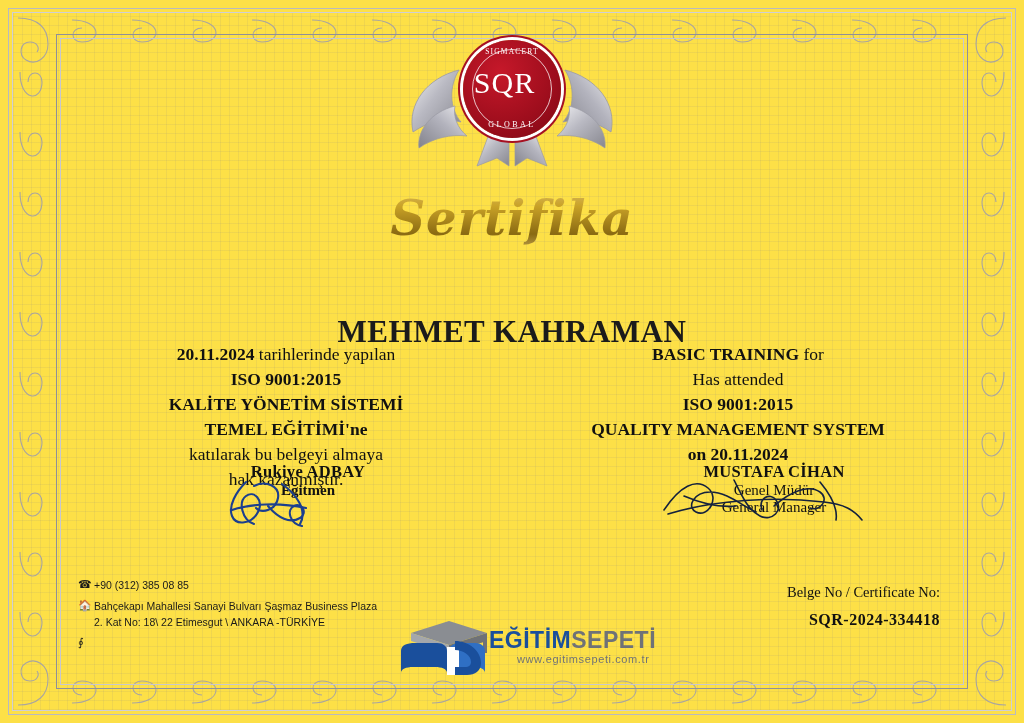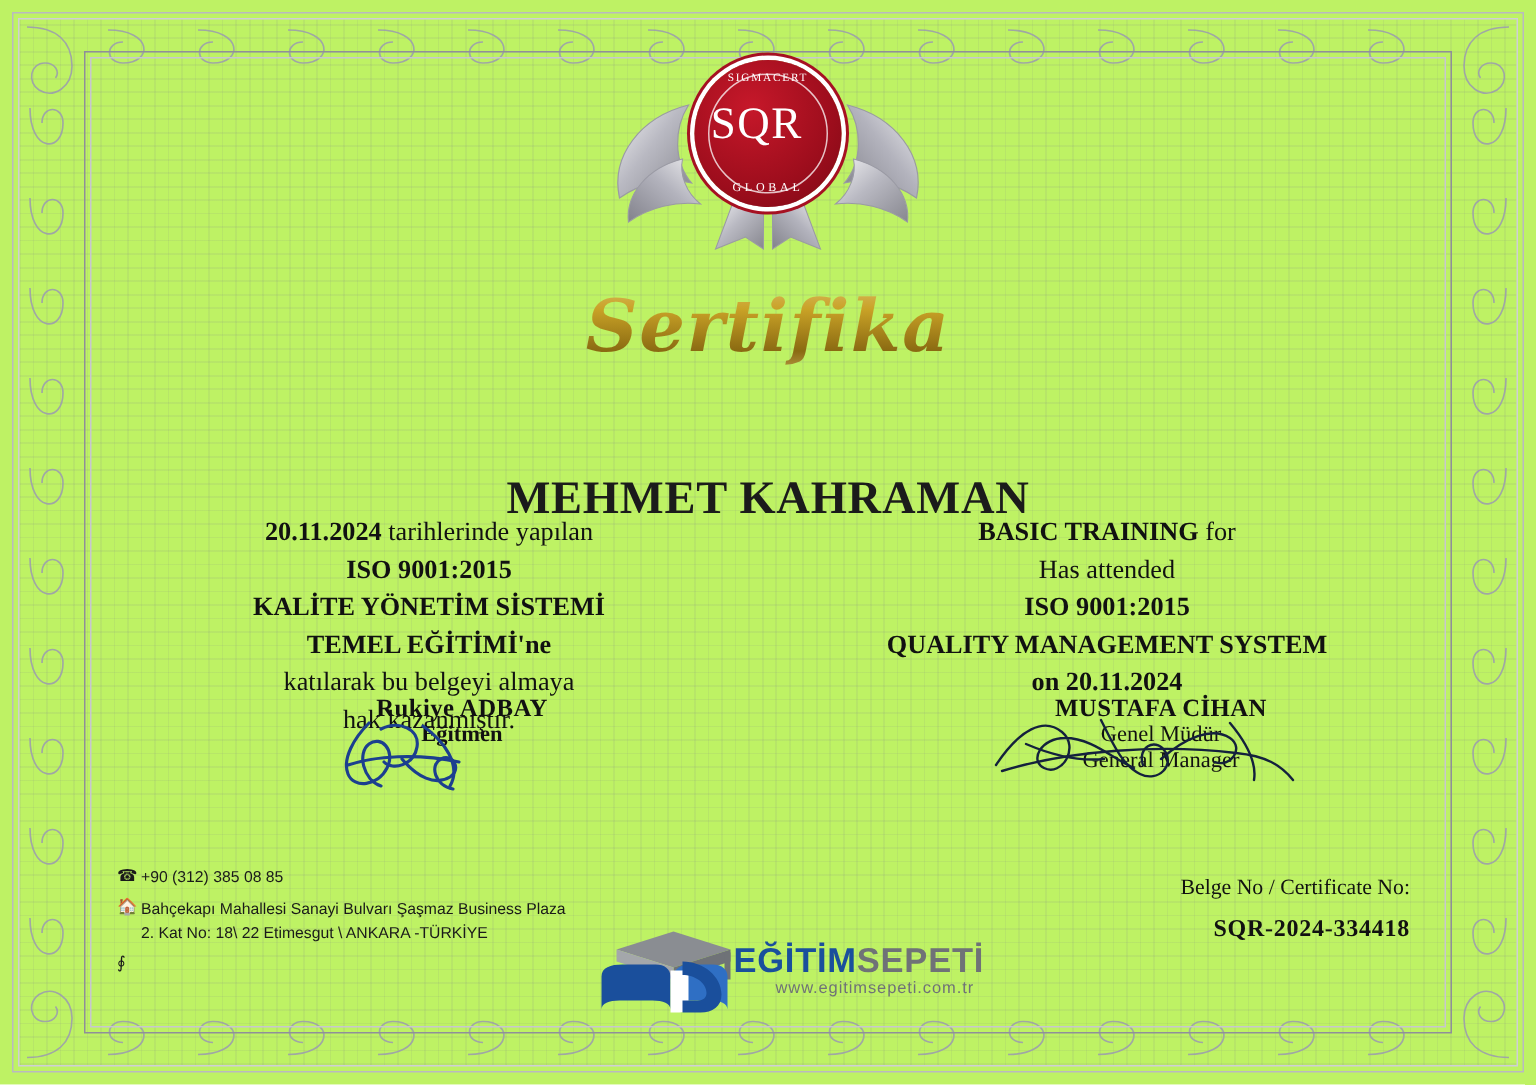--- a/index.html
+++ b/index.html
@@ -11,21 +11,21 @@
     width: 1024px;
     height: 723px;
     font-family: "Liberation Serif", serif;
     overflow: hidden;
   }
 
   .certificate {
     position: relative;
     width: 1024px;
     height: 723px;
-    background: #bef264;
+    background: #fde047;
     box-sizing: border-box;
   }
 
   
   .border-outer {
     position: absolute;
     left: 8px;
     top: 8px;
     right: 8px;
     bottom: 8px;

